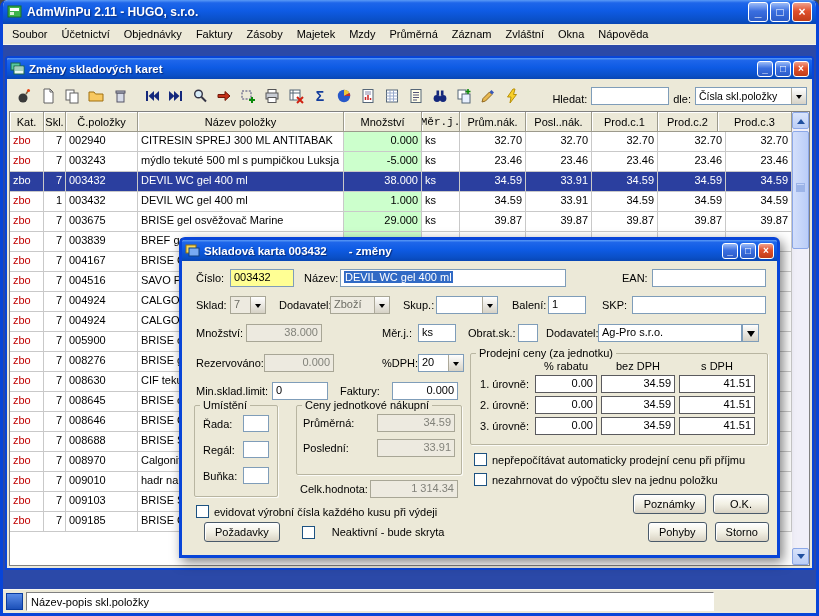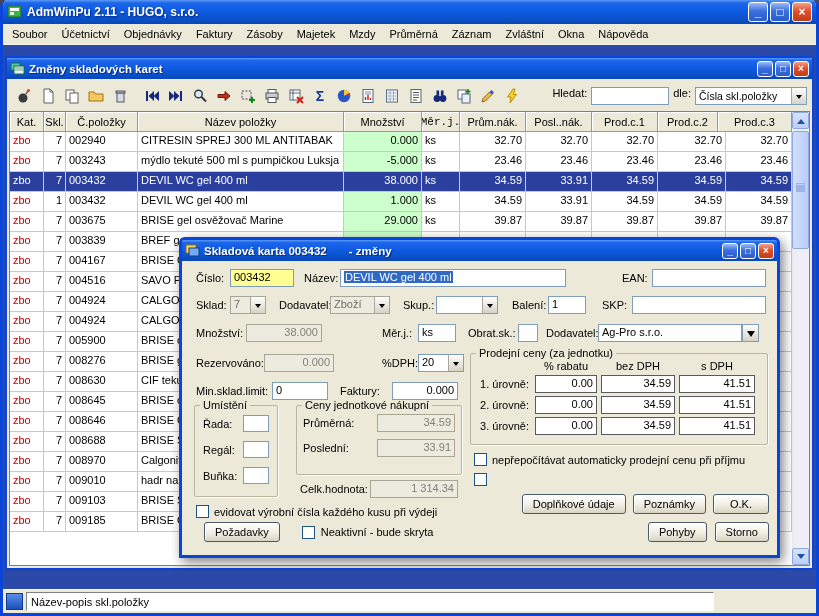--- a/index.html
+++ b/index.html
@@ -16,21 +16,21 @@
 .menu-item{padding:3px 7px;font-size:11px;color:#000;white-space:nowrap}
 .mdi{position:relative;height:544px;background:#2B49A8;overflow:hidden}
 .child{position:absolute;left:2px;top:11px;width:calc(100% - 4px);height:514px;border:2px solid #0845D8;border-radius:4px 4px 0 0;background:#ECE9D8}
 .c-titlebar,.d-titlebar{height:21px;background:linear-gradient(180deg,#5A9AF6 0%,#1E66EA 12%,#0E5BE4 45%,#0A50C8 82%,#0846B4 100%);display:flex;align-items:center;padding:0 3px;gap:4px;border-radius:2px 2px 0 0}
 .c-title,.d-title{color:#fff;font-weight:bold;font-size:11.5px;text-shadow:1px 1px 1px #05297A;white-space:nowrap}
 .c-titlebar .winbtns,.d-titlebar .winbtns{margin-left:auto}
 .c-body{height:calc(100% - 21px);padding:2px;display:flex;flex-direction:column}
 .toolbar{height:30px;display:flex;align-items:center;gap:1px;padding:2px 3px}
 .tbi{width:23px;height:22px;display:flex;align-items:center;justify-content:center}
 .tgap{width:7px}
-.tb-right{margin-left:auto;display:flex;align-items:flex-start;gap:4px;font-size:11px}
+.tb-right{margin-left:auto;display:flex;align-items:flex-end;gap:4px;font-size:11px}
 .tb-input{width:78px;height:18px;background:#fff;border:1px solid #7F9DB9}
 .combo{height:18px;background:#fff;border:1px solid #7F9DB9;display:flex;align-items:stretch;font-size:10.5px}
 .combo .cval{flex:1;padding:2px 3px;white-space:nowrap;overflow:hidden}
 .combo-btn{width:15px;background:linear-gradient(#FEFEFE,#D6D2C6);border-left:1px solid #ACA899;display:flex;align-items:center;justify-content:center}
 .tri{width:0;height:0;border:3px solid transparent;border-top:4px solid #000;margin-top:4px}
 .tablewrap{flex:1;display:flex;border:1px solid #808080;background:#fff;overflow:hidden}
 .tbl{flex:1;overflow:hidden}
 .thead{display:flex;height:20px}
 .th{background:#ECE9D8;border-right:1px solid #9C9A8C;border-bottom:1px solid #9C9A8C;box-shadow:inset 1px 1px 0 #FFF;font-size:11px;display:flex;align-items:center;justify-content:center;overflow:hidden;white-space:nowrap;flex-shrink:0}
 .tr{display:flex;height:20px}
@@ -69,21 +69,21 @@
 .cbx{width:13px;height:13px;background:#fff;border:1px solid #1D5281;flex-shrink:0}
 .cbx.abs{position:absolute}
 .cblbl{position:absolute;white-space:nowrap;font-size:11px}
 .locgrid{display:grid;grid-template-columns:auto 26px;gap:9px 6px;padding:4px 8px;align-items:center}
 .locfld{height:17px;background:#fff;border:1px solid #7F9DB9}
 .cengrid{display:grid;grid-template-columns:auto 78px;gap:7px 17px;padding:3px 6px;align-items:center}
 .cenfld{height:18px;background:#EDEAE0;color:#82827A;border:1px solid #A8A696;text-align:right;padding:1px 3px}
 .btn{height:20px;border:1px solid #4A5A6A;border-radius:3px;background:linear-gradient(#FFFFFF,#F2F0E4 50%,#D9D3C4);font-size:11px;padding:0 10px;display:flex;align-items:center;justify-content:center;white-space:nowrap;box-shadow:inset 1px 1px 0 #fff}
 .browA{position:absolute;left:300px;right:8px;top:233px;display:flex;justify-content:flex-end;gap:7px}
 .browB{position:absolute;left:22px;right:8px;top:261px;display:flex;align-items:center;gap:8px}
-.cbinline{display:flex;align-items:center;gap:6px;margin-left:14px;white-space:nowrap}
+.cbinline{display:flex;align-items:center;gap:17px;margin-left:14px;white-space:nowrap}
 .mlauto{margin-left:auto}
 .statusbar{height:24px;background:#ECE9D8;border-top:1px solid #FAF8F0;display:flex;align-items:center;gap:3px;padding:0 3px}
 .sb-ico{width:17px;height:17px;background:linear-gradient(#5A8CE8,#1C50B8);border:1px solid #0A3CA0;flex-shrink:0}
 .sb-panel{width:688px;height:19px;background:#fff;border:1px solid;border-color:#808080 #fff #fff #808080;font-size:11px;padding:1px 4px;display:flex;align-items:center;overflow:hidden}
 .ico{display:flex}
 </style>
 </head>
 <body>
 
 <div class="app">
@@ -673,20 +673,21 @@
               <div class="plab">3. úrovně:</div>
               <div class="pcell">0.00</div>
               <div class="pcell">34.59</div>
               <div class="pcell">41.51</div>
             </div>
         </fieldset>
 
         <span class="cbx abs" style="left:292px;top:192px"></span>
         <span class="cblbl" style="left:310px;top:193px">nepřepočítávat automaticky prodejní cenu při příjmu</span>
         <span class="cbx abs" style="left:292px;top:212px"></span>
+        <span class="cblbl" style="left:310px;top:213px">nezahrnovat do výpočtu slev na jednu položku</span>
 
         <fieldset class="grp" style="left:12px;top:138px;width:84px;height:98px">
           <legend>Umístění</legend>
           <div class="locgrid">
               <div>Řada:</div>
               <div class="locfld"></div>
               <div>Regál:</div>
               <div class="locfld"></div>
               <div>Buňka:</div>
               <div class="locfld"></div>
@@ -702,21 +703,20 @@
             <span class="cenfld">33.91</span>
           </div>
         </fieldset>
         <span class="lbl" style="left:118px;top:222px">Celk.hodnota:</span>
         <div class="fld ro right" style="left:188px;top:219px;width:88px">1 314.34</div>
 
         <span class="cbx abs" style="left:14px;top:244px"></span>
         <span class="cblbl" style="left:32px;top:245px">evidovat výrobní čísla každého kusu při výdeji</span>
 
         <div class="browA">
-          <span class="btn">Doplňkové údaje</span>
           <span class="btn">Poznámky</span>
           <span class="btn" style="min-width:56px">O.K.</span>
         </div>
         <div class="browB">
           <span class="btn">Požadavky</span>
           <span class="cbinline">
               <span class="cbx"></span>
               <span>Neaktivní - bude skryta</span>
             </span>
           <span class="btn mlauto">Pohyby</span>

